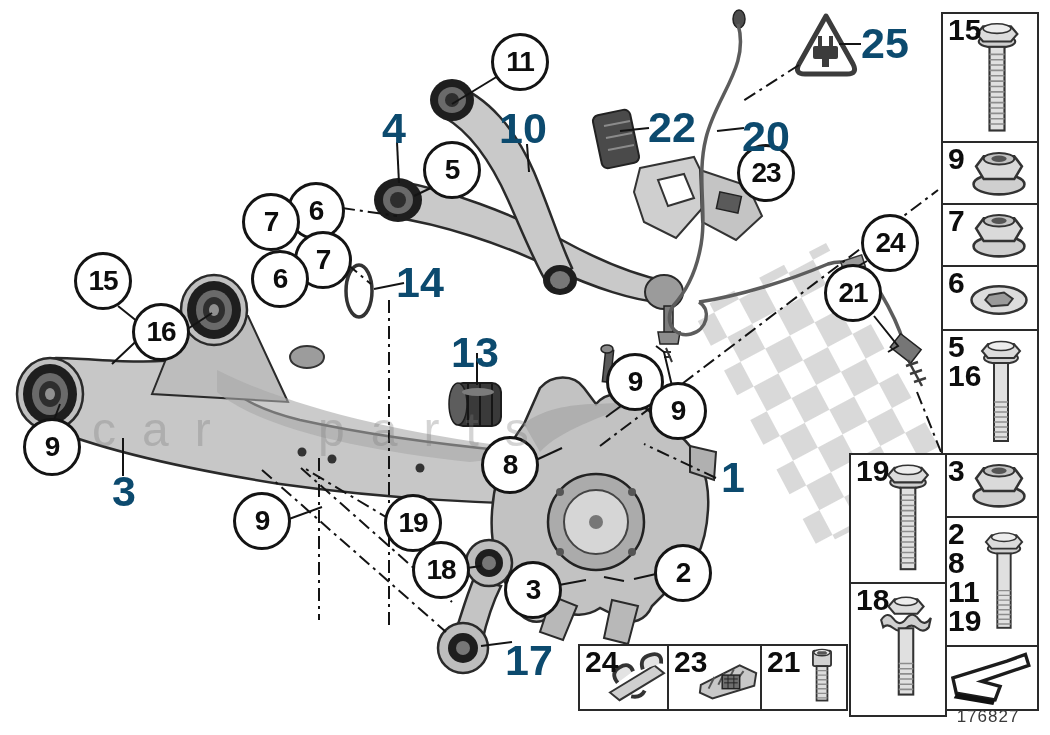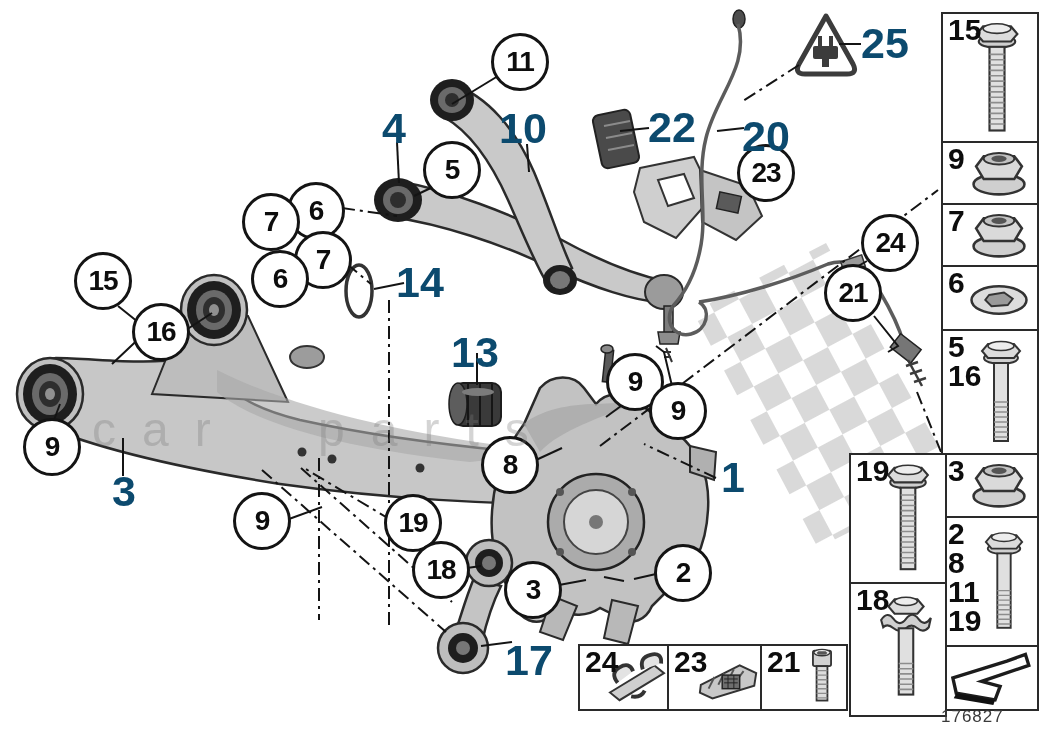--- a/index.html
+++ b/index.html
@@ -19,21 +19,21 @@
   .lbox .nums{position:absolute;left:5px;top:1px;display:flex;flex-direction:column;
               font-weight:bold;font-size:30px;line-height:0.97;color:#0d0d0d;z-index:2;}
   .lbox .icon{position:absolute;}
   
   .wm-brand{position:absolute;left:84px;top:264px;font-size:150px;font-weight:bold;
             letter-spacing:-5px;line-height:1;color:rgba(214,96,96,0.50);
             z-index:30;pointer-events:none;}
   .wm-tag{position:absolute;left:92px;top:402px;font-size:48px;font-weight:normal;
           letter-spacing:26px;word-spacing:42px;color:rgba(120,120,120,0.32);
           z-index:30;pointer-events:none;}
-  .drawno{position:absolute;left:941px;top:707px;width:94px;text-align:left;
+  .drawno{position:absolute;left:941px;top:707px;width:94px;text-align:center;
           font-size:17px;letter-spacing:1px;color:#3a3a3a;z-index:15;}
 </style>
 </head>
 <body>
 
 <div class="stage">
 
   <svg width="0" height="0" style="position:absolute" aria-hidden="true">
     <defs>
       <symbol id="i-bolt" viewBox="0 0 44 110">

